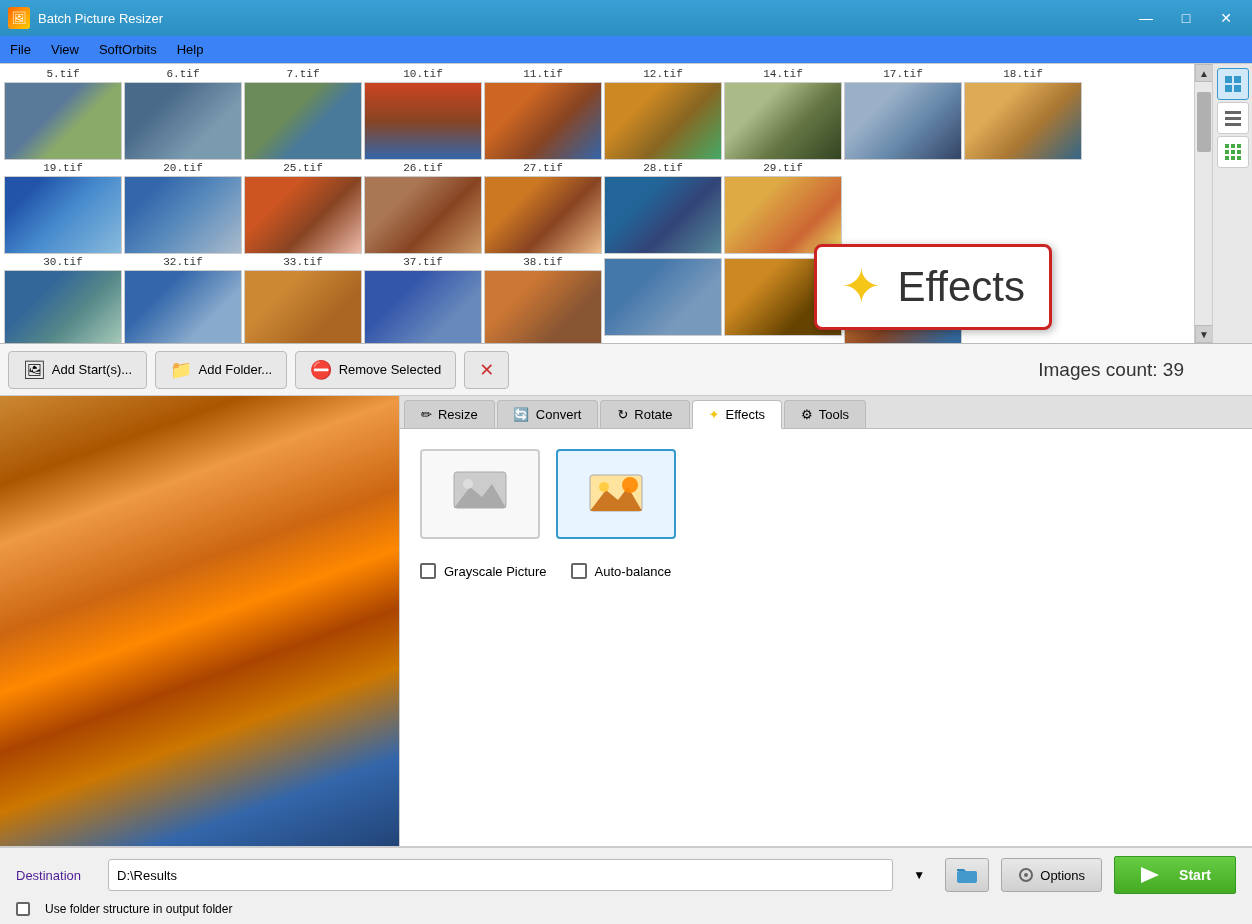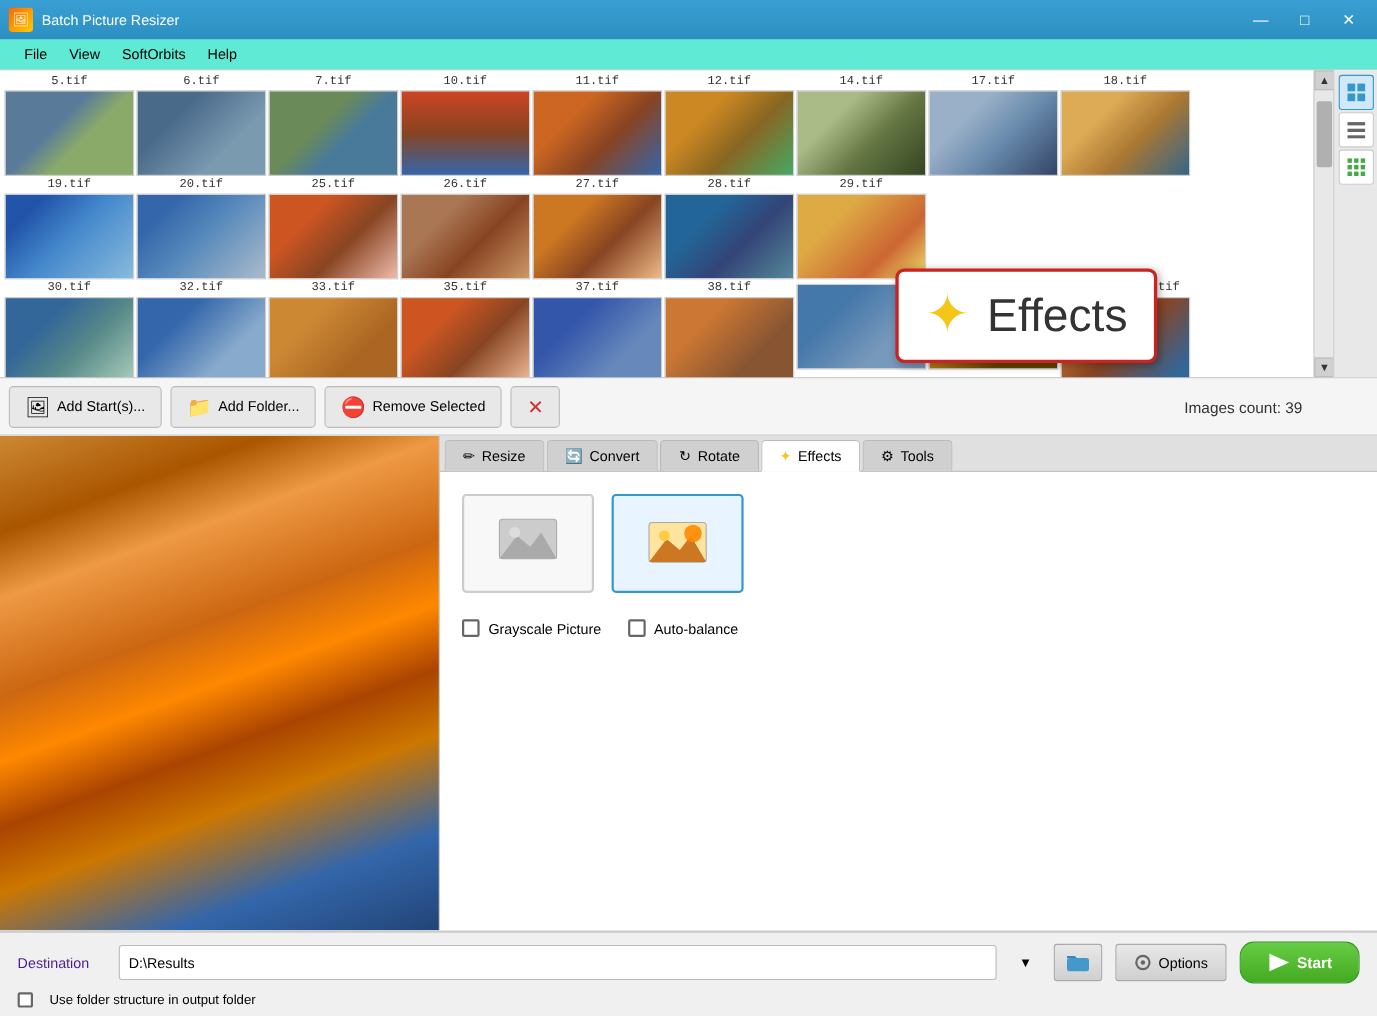--- a/index.html
+++ b/index.html
@@ -26,26 +26,26 @@
     .titlebar .win-controls { display: flex; gap: 4px; }
     .win-btn {
       width: 36px; height: 28px;
       display: flex; align-items: center; justify-content: center;
       cursor: pointer; color: white; font-size: 14px;
       border-radius: 2px;
     }
 
     
     .menubar {
-      background: #5eead4;
+      background: #3b82f6;
       border-bottom: 1px solid #ccc;
       height: 28px;
       display: flex;
       align-items: center;
-      padding: 0 12px;
+      padding: 0 0;
     }
     .menu-item {
       padding: 4px 10px;
       cursor: pointer;
       border-radius: 2px;
     }
 
     
     .main { display: flex; flex-direction: column; height: calc(924px - 36px - 28px); }
 
@@ -199,21 +199,21 @@
       line-height: 1;
     }
     .effects-popup .effects-text {
       font-size: 42px;
       font-weight: 500;
       color: #333;
     }
 
     .images-count {
       margin-left: auto;
-      font-size: 14px;
+      font-size: 19px;
       color: #333;
       padding-right: 60px;
     }
 
     
     .tab-area {
       display: flex;
       flex: 1;
       background: #f0f0f0;
     }
@@ -331,25 +331,25 @@
     .options-btn {
       display: flex; align-items: center; gap: 6px;
       padding: 6px 16px;
       background: linear-gradient(to bottom, #e8e8e8, #d0d0d0);
       border: 1px solid #aaa;
       border-radius: 3px;
       cursor: pointer; font-size: 13px;
       height: 34px;
     }
     .start-btn {
-      display: flex; align-items: center; gap: 7px;
+      display: flex; align-items: center; gap: 20px;
       padding: 6px 24px;
       background: linear-gradient(to bottom, #66cc44, #44aa22);
       border: 1px solid #339922;
-      border-radius: 13px;
+      border-radius: 2px;
       cursor: pointer; font-size: 14px;
       font-weight: bold; color: white;
       height: 38px;
     }
 
     .bottom-wrapper {
       position: relative;
     }
     .bottom-main-row {
       display: flex;
@@ -465,24 +465,20 @@
           <span class="label">30.tif</span>
           <div class="thumb t19" style="background:linear-gradient(135deg,#336699 30%,#558888 60%,#aaccbb 100%);"></div>
         </div>
         <div class="thumb-item">
           <span class="label">32.tif</span>
           <div class="thumb" style="background:linear-gradient(135deg,#3366aa 30%,#88aacc 70%);"></div>
         </div>
         <div class="thumb-item">
           <span class="label">33.tif</span>
           <div class="thumb" style="background:linear-gradient(135deg,#cc8833 30%,#aa6622 70%);"></div>
-        </div>
-        <div class="thumb-item">
-          <span class="label">35.tif</span>
-          <div class="thumb" style="background:linear-gradient(135deg,#cc5522 30%,#884422 60%,#eebb99 100%);"></div>
         </div>
         <div class="thumb-item">
           <span class="label">37.tif</span>
           <div class="thumb" style="background:linear-gradient(135deg,#3355aa 30%,#6688bb 70%);"></div>
         </div>
         <div class="thumb-item">
           <span class="label">38.tif</span>
           <div class="thumb" style="background:linear-gradient(135deg,#cc7733 30%,#885533 70%);"></div>
         </div>
         <div class="thumb-item">

